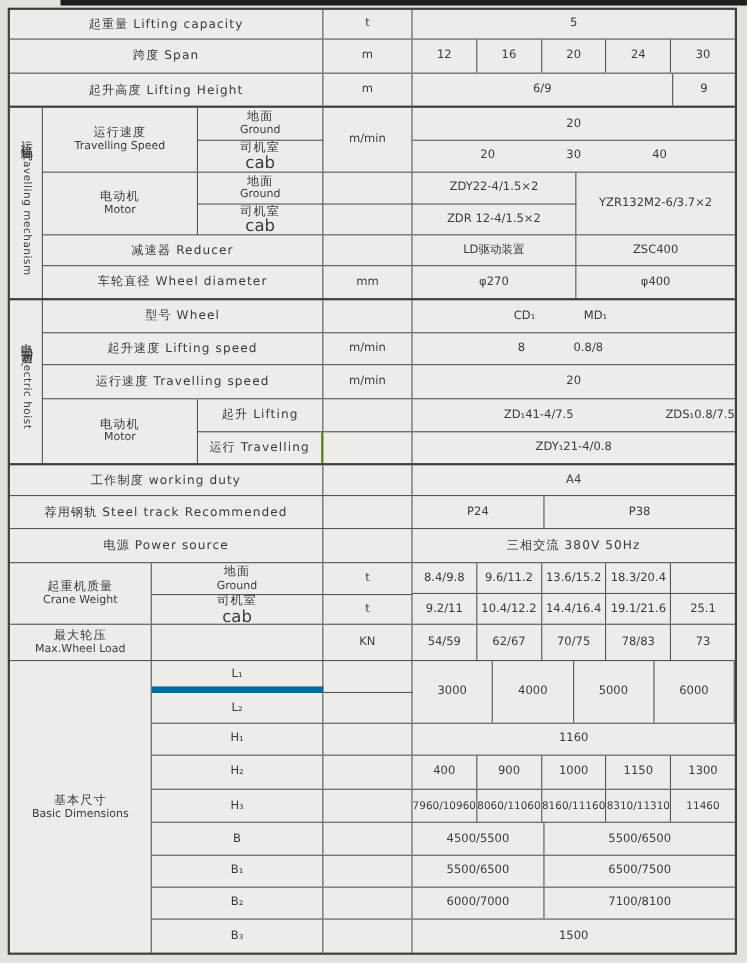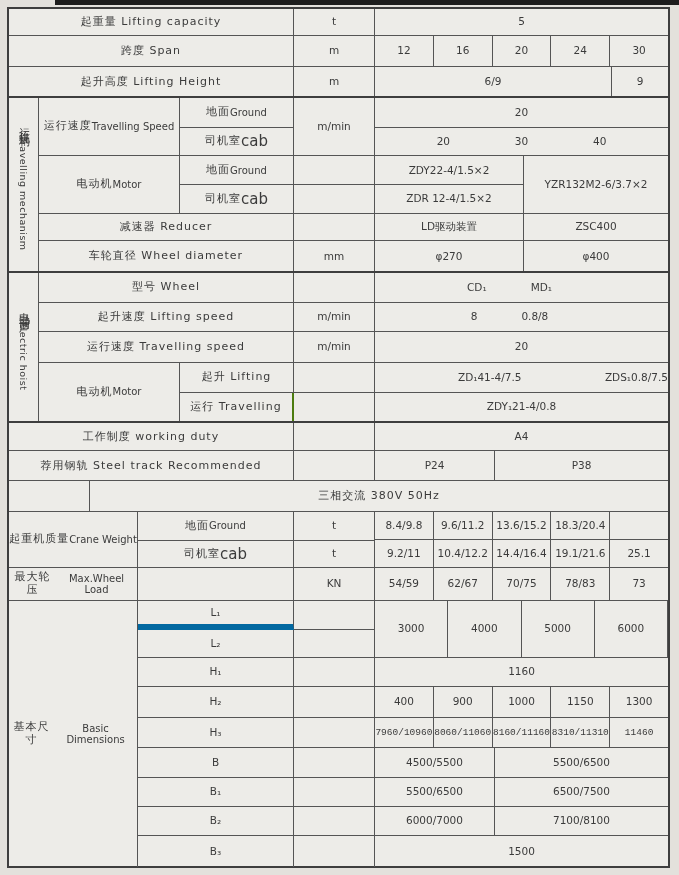--- a/index.html
+++ b/index.html
@@ -22,35 +22,35 @@
   .hr{display:flex;border-bottom:1px solid #555;}
   .hr.lastrow{border-bottom:none;}
   .col{display:flex;flex-direction:column;}
   .c{
     border-right:1px solid #555;
     display:flex;align-items:center;justify-content:center;
     text-align:center;line-height:1.25;overflow:hidden;
   }
   .c.end{border-right:none;}
   .lblzh{letter-spacing:1px;font-size:11px;}
-  .two{display:flex;flex-direction:row;align-items:center;justify-content:center;line-height:1.15;}
+  .two{display:flex;flex-direction:column;align-items:center;justify-content:center;line-height:1.15;}
   .two .zh{letter-spacing:1px;font-size:11px;}
   .two .en{font-size:10px;}
   .two .cab{font-size:15px;line-height:1;}
   .vwrap{display:flex;flex-direction:column;align-items:center;justify-content:center;width:100%;height:100%;gap:7px;}
   .vzh{writing-mode:vertical-rl;text-orientation:upright;letter-spacing:3px;font-size:11px;}
   .ven{writing-mode:vertical-rl;font-size:9.5px;letter-spacing:.5px;}
   .pair{display:flex;justify-content:center;gap:44px;transform:translateX(-12px);width:100%;}
   .halves{display:flex;width:100%;height:100%;align-items:center;}
   .halves span{flex:1;text-align:right;}
   .triple{display:flex;width:100%;padding:0 10%;}
   .triple span{flex:1;text-align:center;}
   .vals{flex:1;display:flex;}
   .vals .c{flex:1;}
-  .sz9{font-size:9.5px;font-family:Liberation Mono, monospace;}
+  .sz9{font-size:9.5px;}
 </style>
 </head>
 <body>
 
 <div class="scan-strip"></div>
 
 <div class="tbl">
 
   <div class="r" style="height:27px">
     <div class="c lblzh" style="width:285px">起重量  Lifting capacity</div>
@@ -228,20 +228,21 @@
   </div>
 
   <div class="r" style="height:30px">
     <div class="c lblzh" style="width:285px">荐用钢轨  Steel track Recommended</div>
     <div class="c" style="width:81px"></div>
     <div class="c" style="width:120px">P24</div>
     <div class="c end" style="flex:1">P38</div>
   </div>
 
   <div class="r" style="height:31px">
+    <div class="c lblzh" style="width:285px">电源  Power source</div>
     <div class="c" style="width:81px"></div>
     <div class="c end lblzh" style="flex:1">三相交流  380V  50Hz</div>
   </div>
 
   <div class="r" style="height:56px">
     <div class="c two" style="width:129px">
       <span class="zh">起重机质量</span>
       <span class="en">Crane Weight</span>
     </div>
     <div class="col" style="width:156px">

